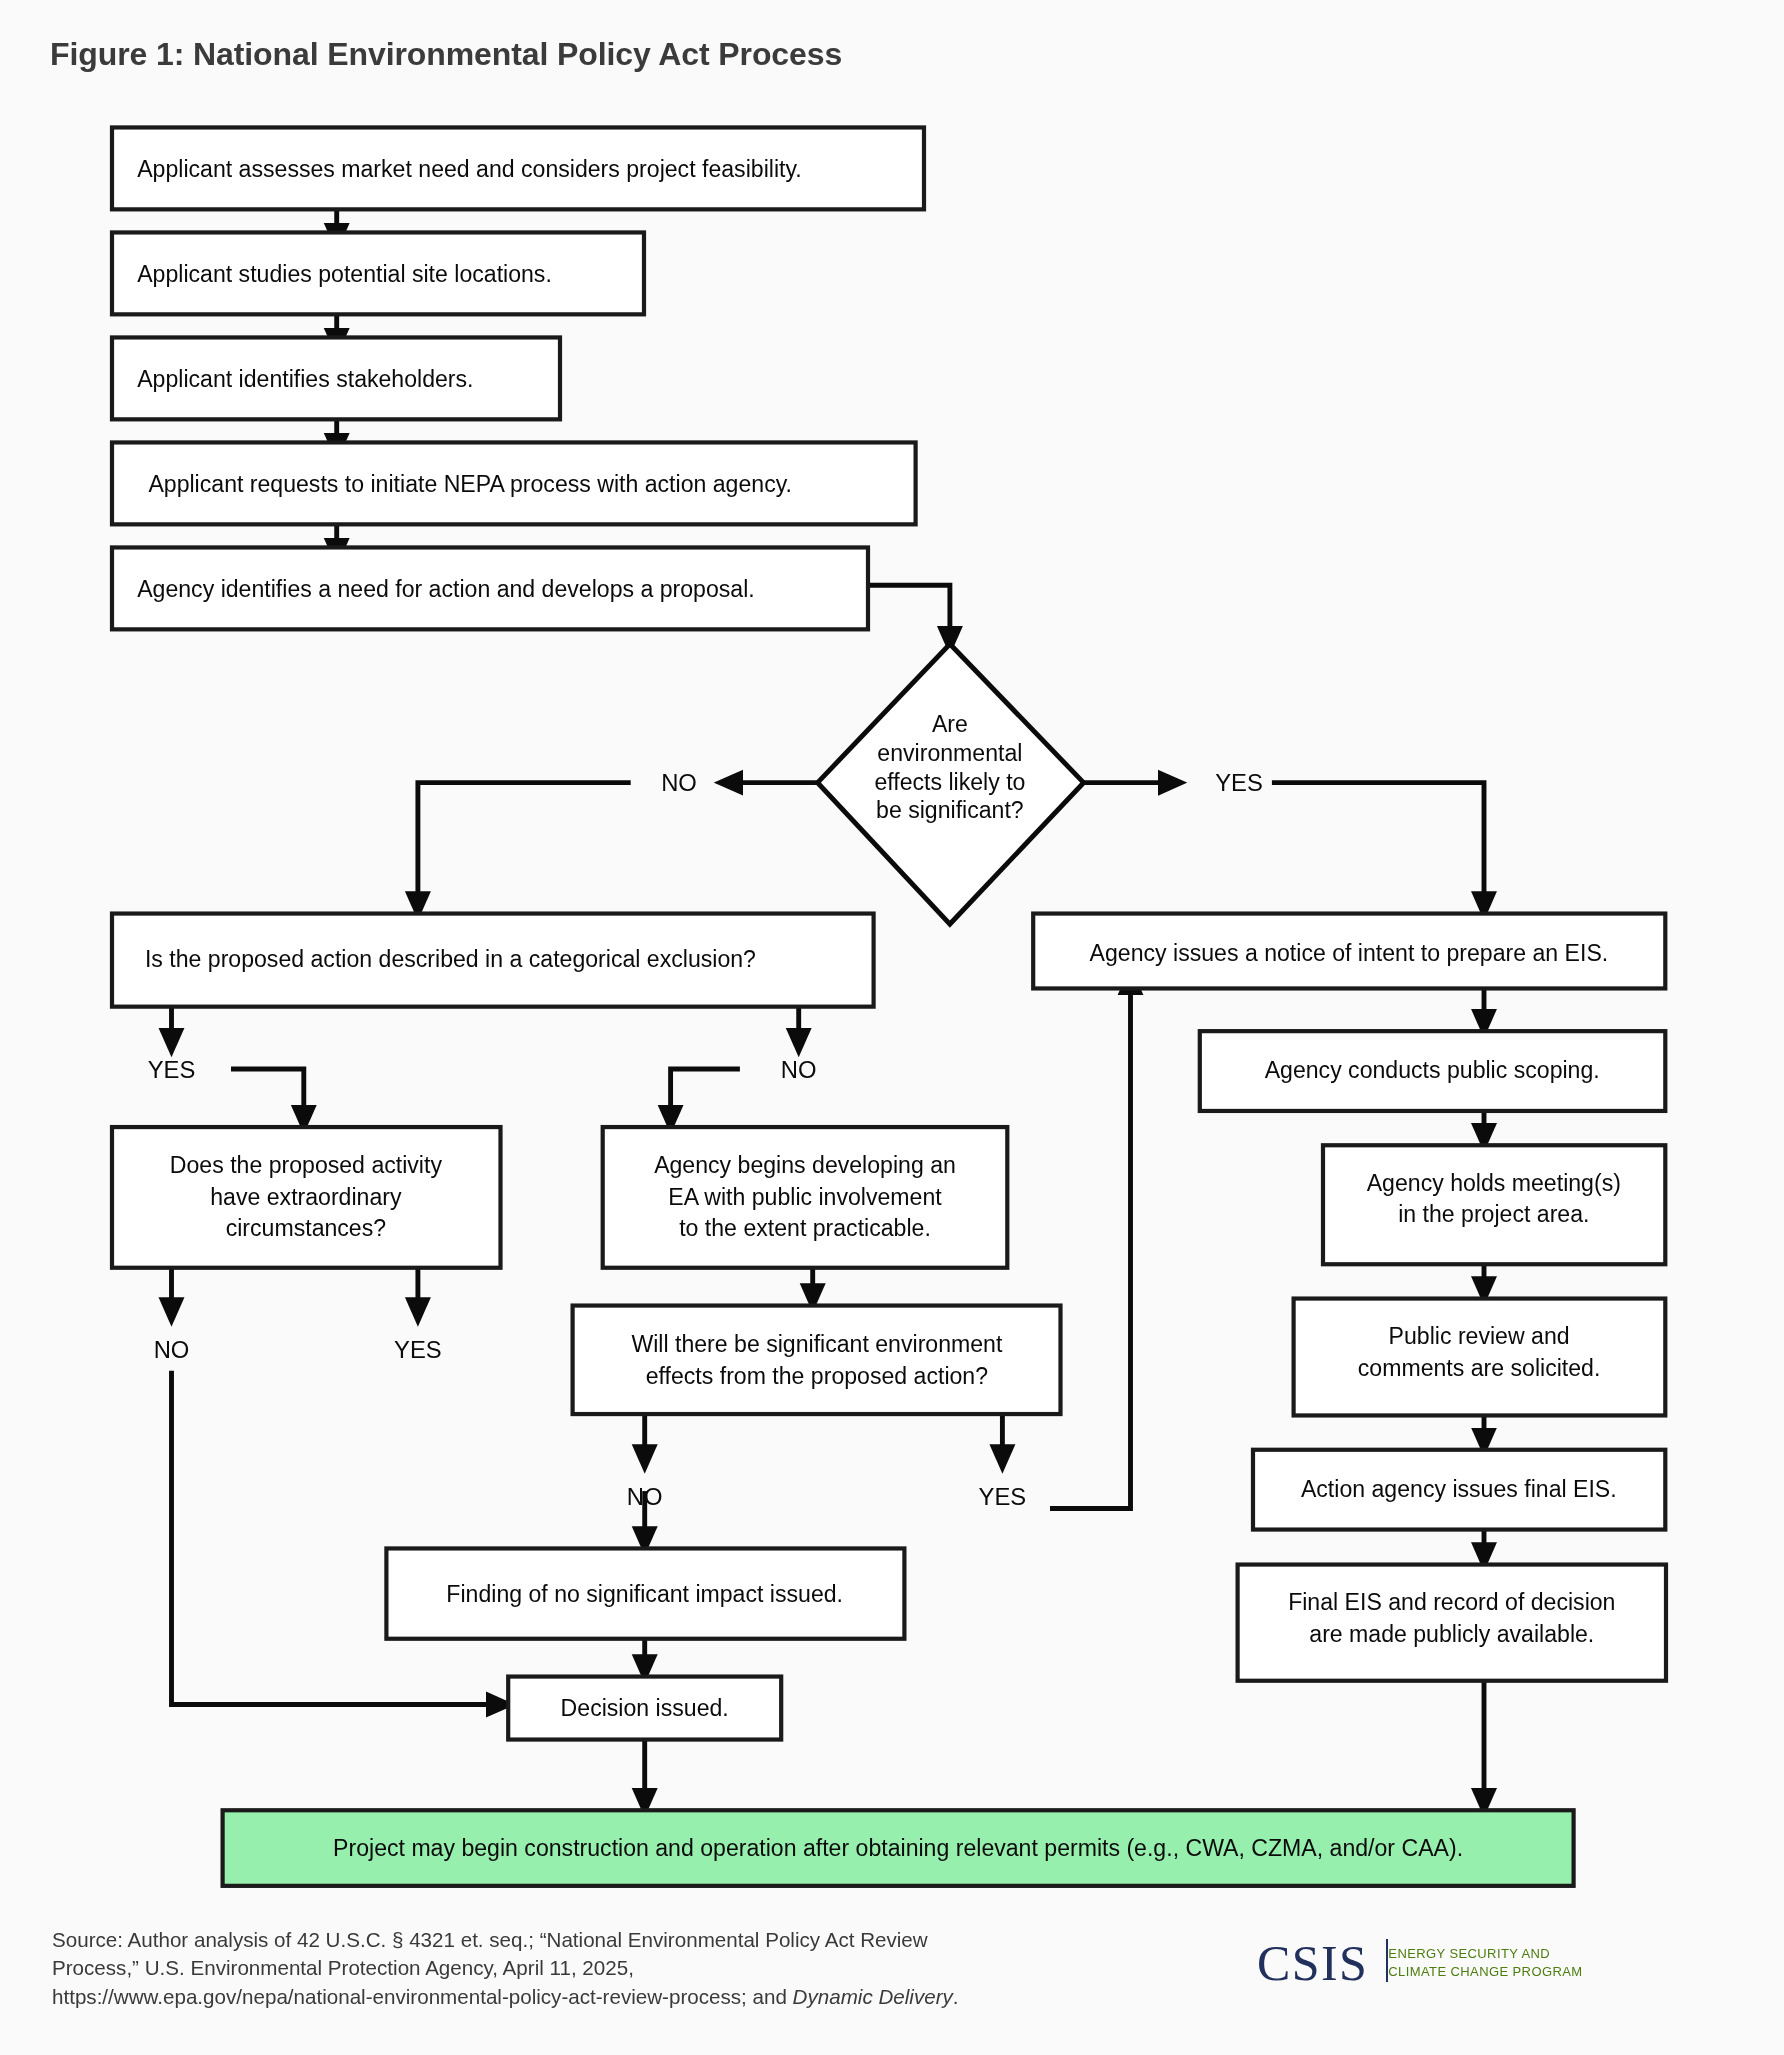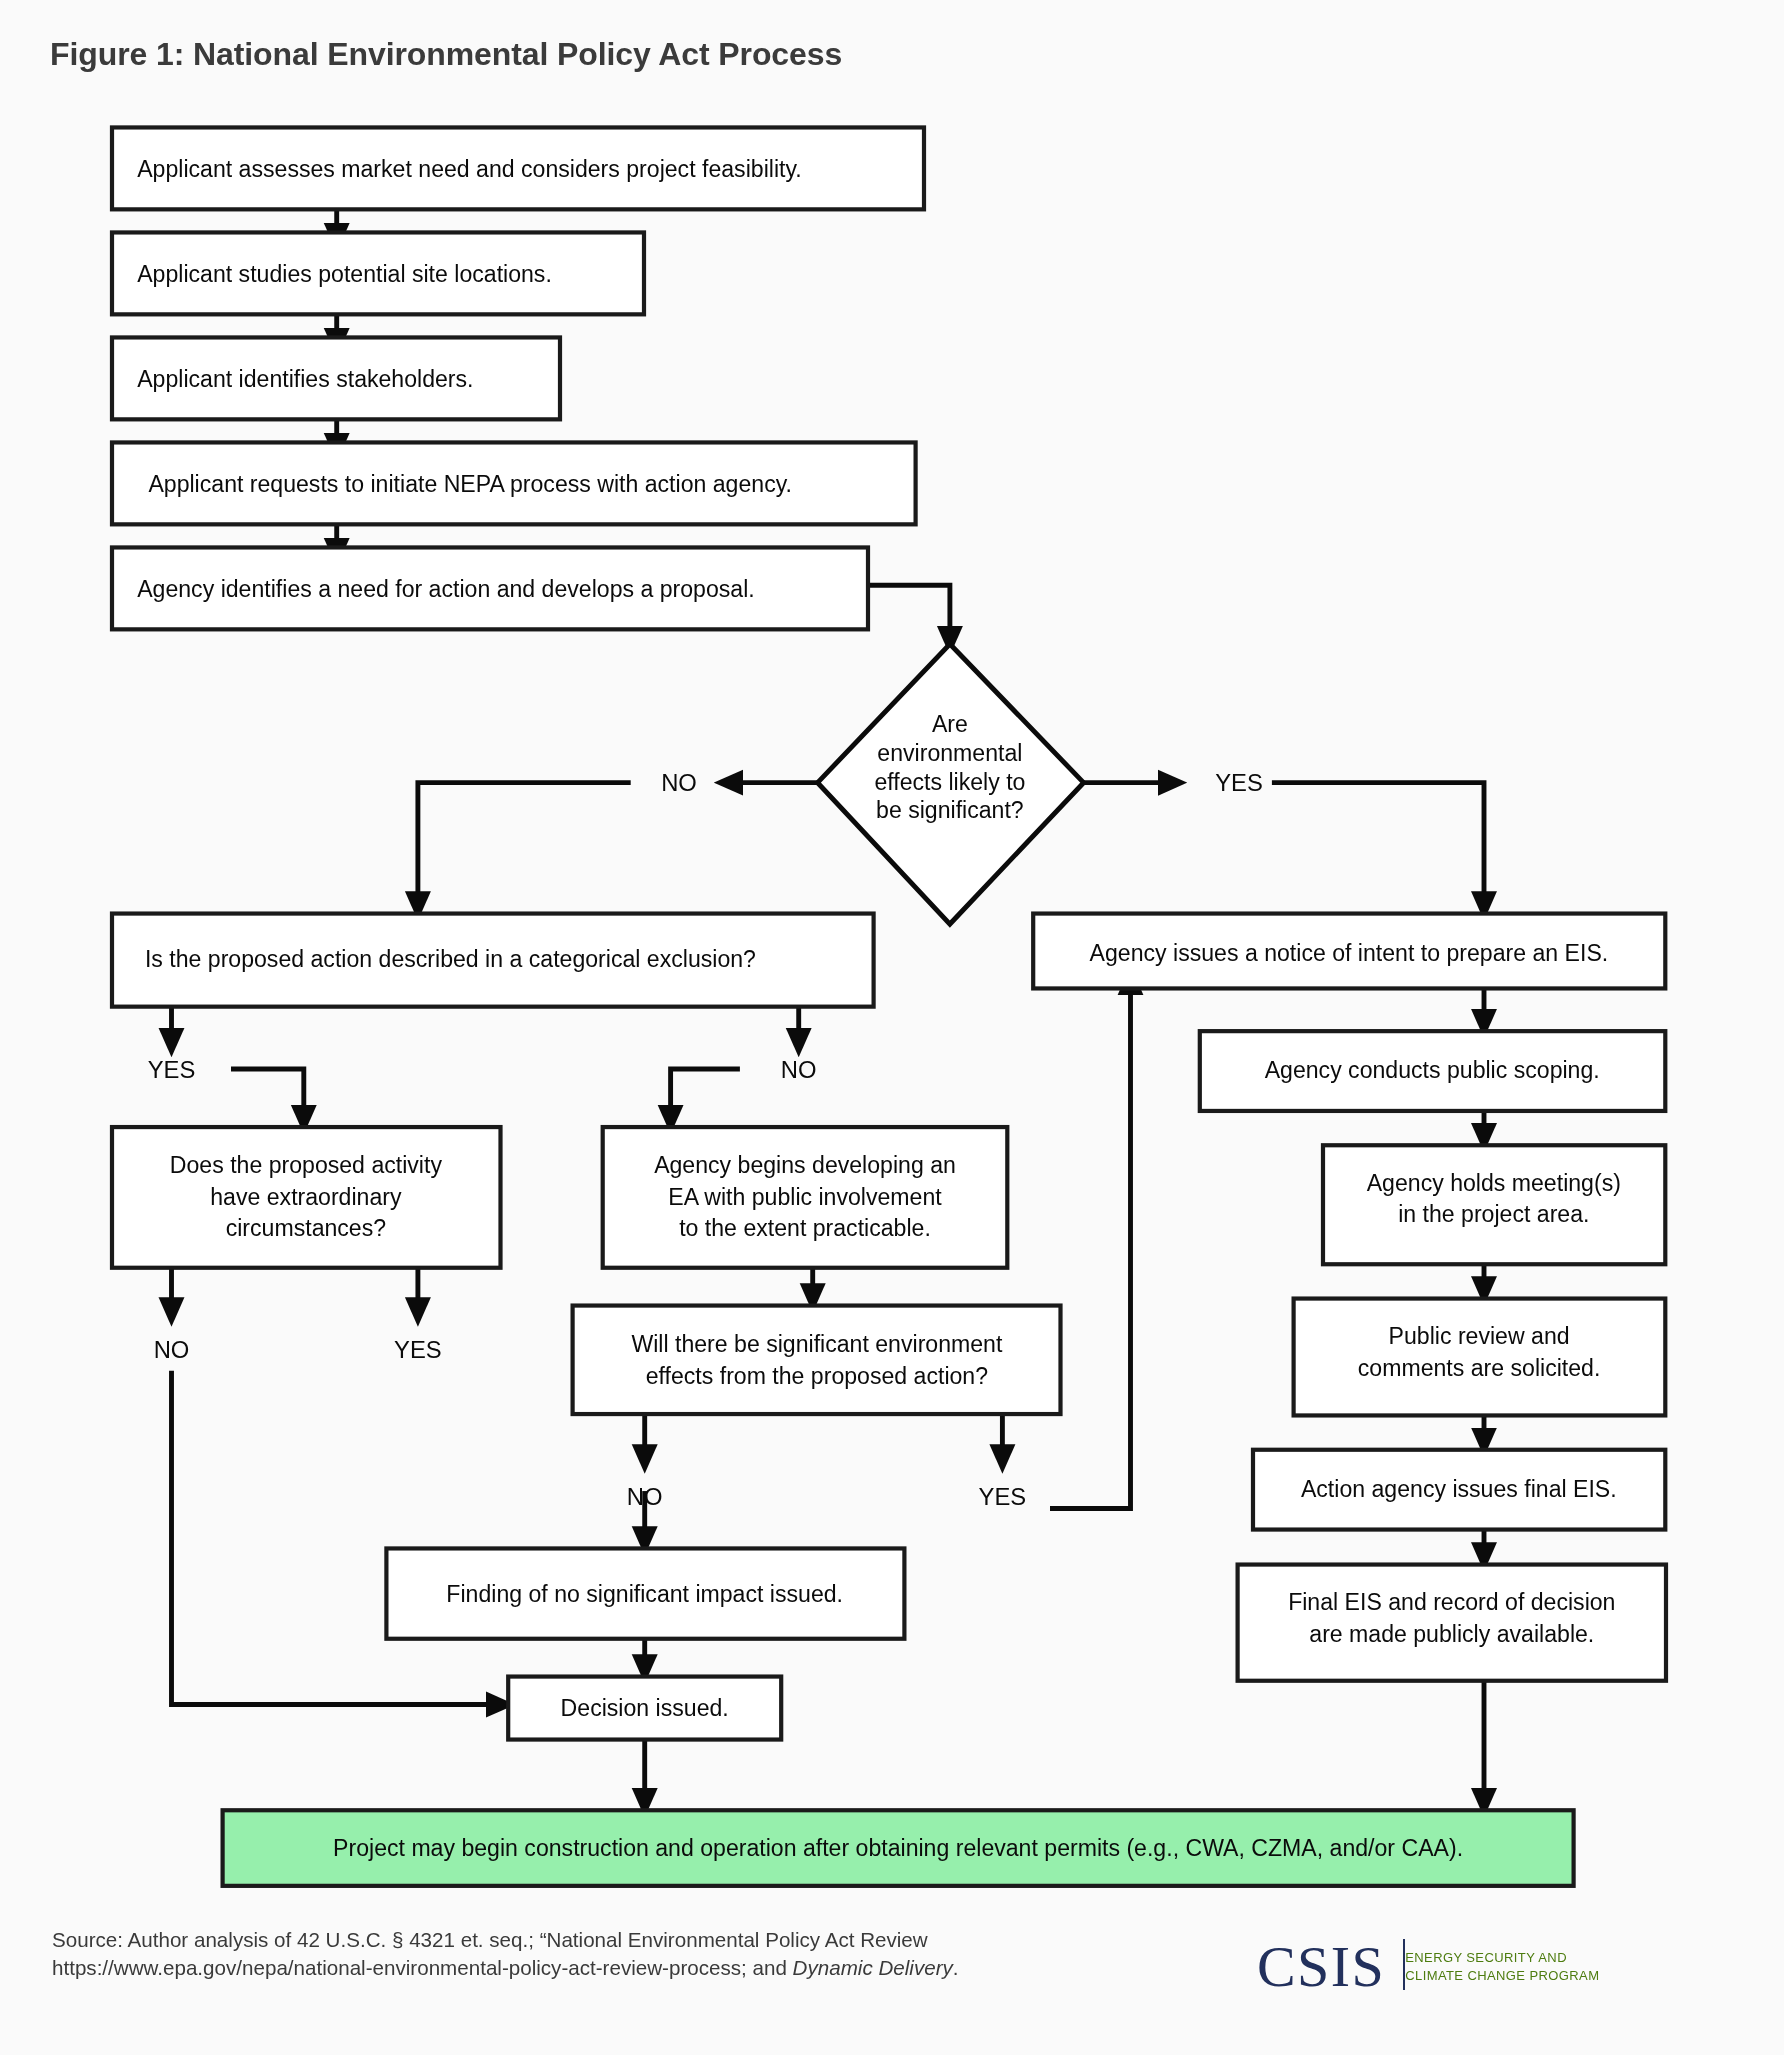--- a/index.html
+++ b/index.html
@@ -80,21 +80,21 @@
   .csis-logo {
     position: absolute;
     left: 1257px;
     top: 1938px;
     display: flex;
     align-items: stretch;
     color: #22305c;
   }
   .csis-word {
     font-family: "Liberation Serif", serif;
-    font-size: 58px;
+    font-size: 50px;
     letter-spacing: 1.4px;
     line-height: 1;
     padding-right: 18px;
     color: #22305c;
   }
   .csis-rule {
     width: 2.1px;
     background: #22305c;
     margin: 1.4px 0 5.6px 0;
   }
@@ -297,20 +297,21 @@
 
     <g>
       <rect class="nodebox green" x="318" y="2586" width="1930" height="108"></rect>
       <text class="node-t" x="1283" y="2651" text-anchor="middle">Project may begin construction and operation after obtaining relevant permits (e.g., CWA, CZMA, and/or CAA).</text>
     </g>
 
   </svg>
 
   <div class="source-block">
     <div>Source: Author analysis of 42 U.S.C. § 4321 et. seq.; “National Environmental Policy Act Review</div>
+    <div>Process,” U.S. Environmental Protection Agency, April 11, 2025,</div>
     <div><span>https://www.epa.gov/nepa/national-environmental-policy-act-review-process; and </span><i>Dynamic Delivery</i><span>.</span></div>
   </div>
 
   <div class="csis-logo">
     <div class="csis-word">CSIS</div>
     <div class="csis-rule"></div>
     <div class="csis-program">
       <div>ENERGY SECURITY AND</div>
       <div>CLIMATE CHANGE PROGRAM</div>
     </div>

